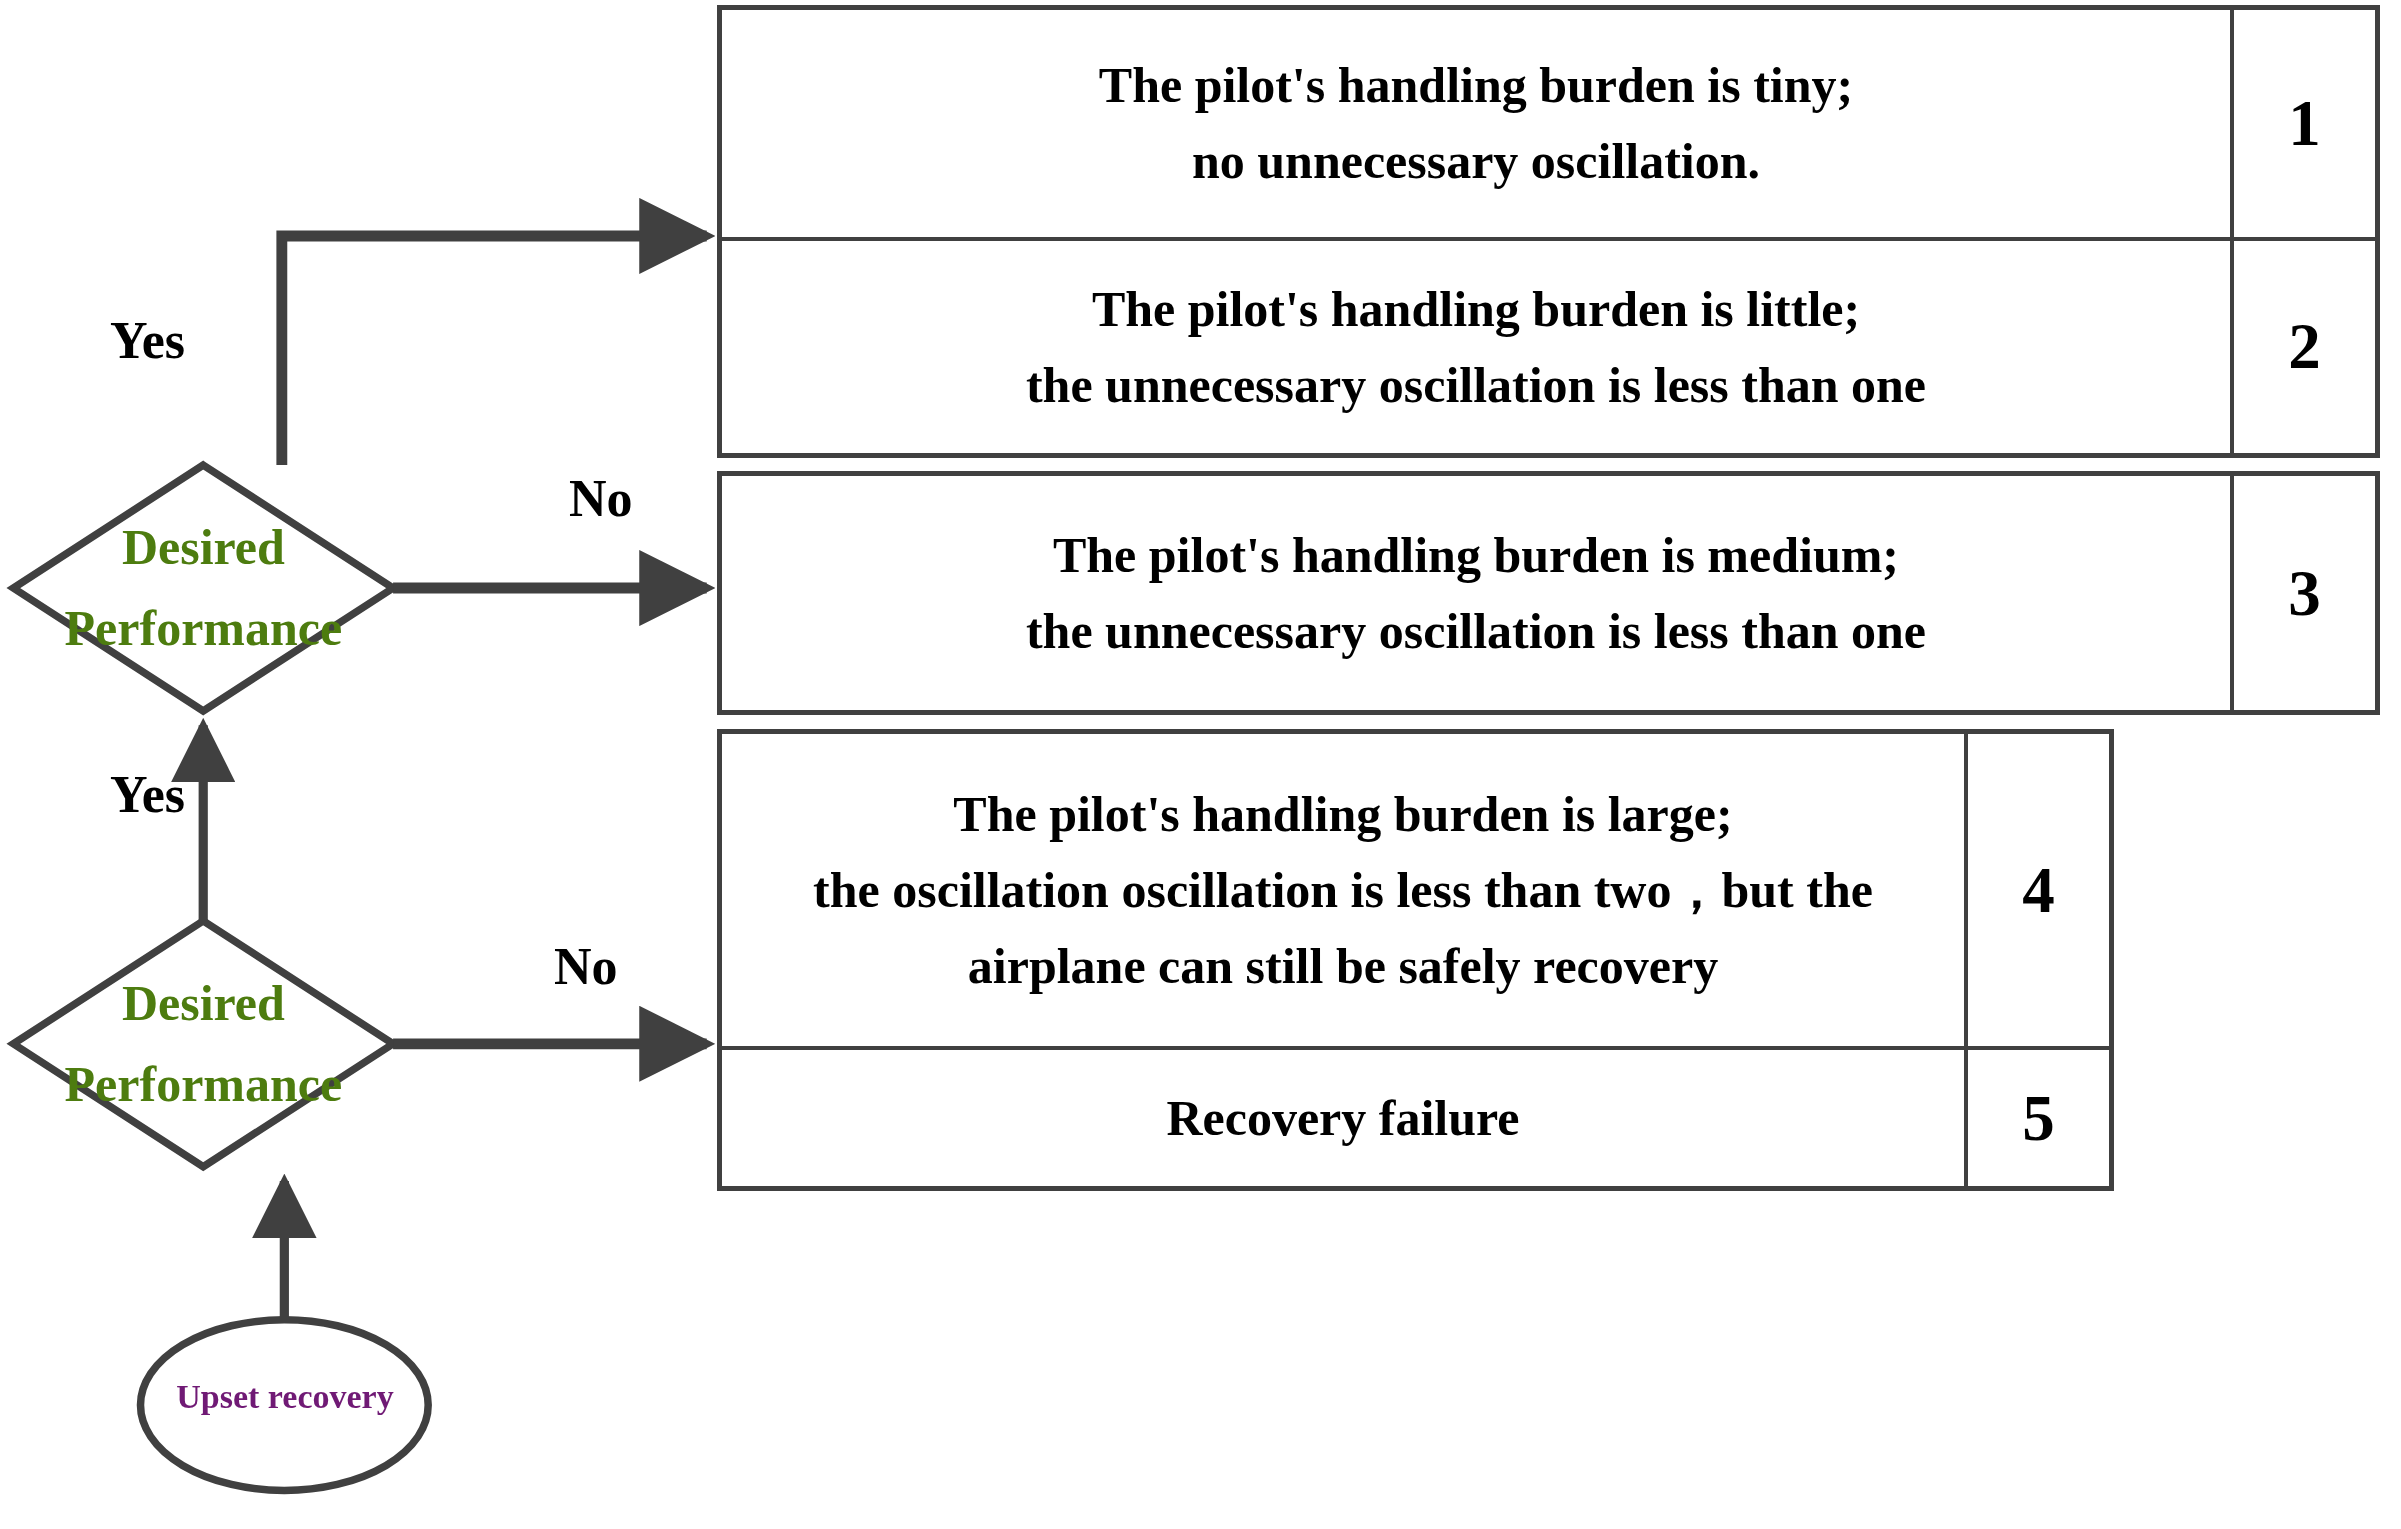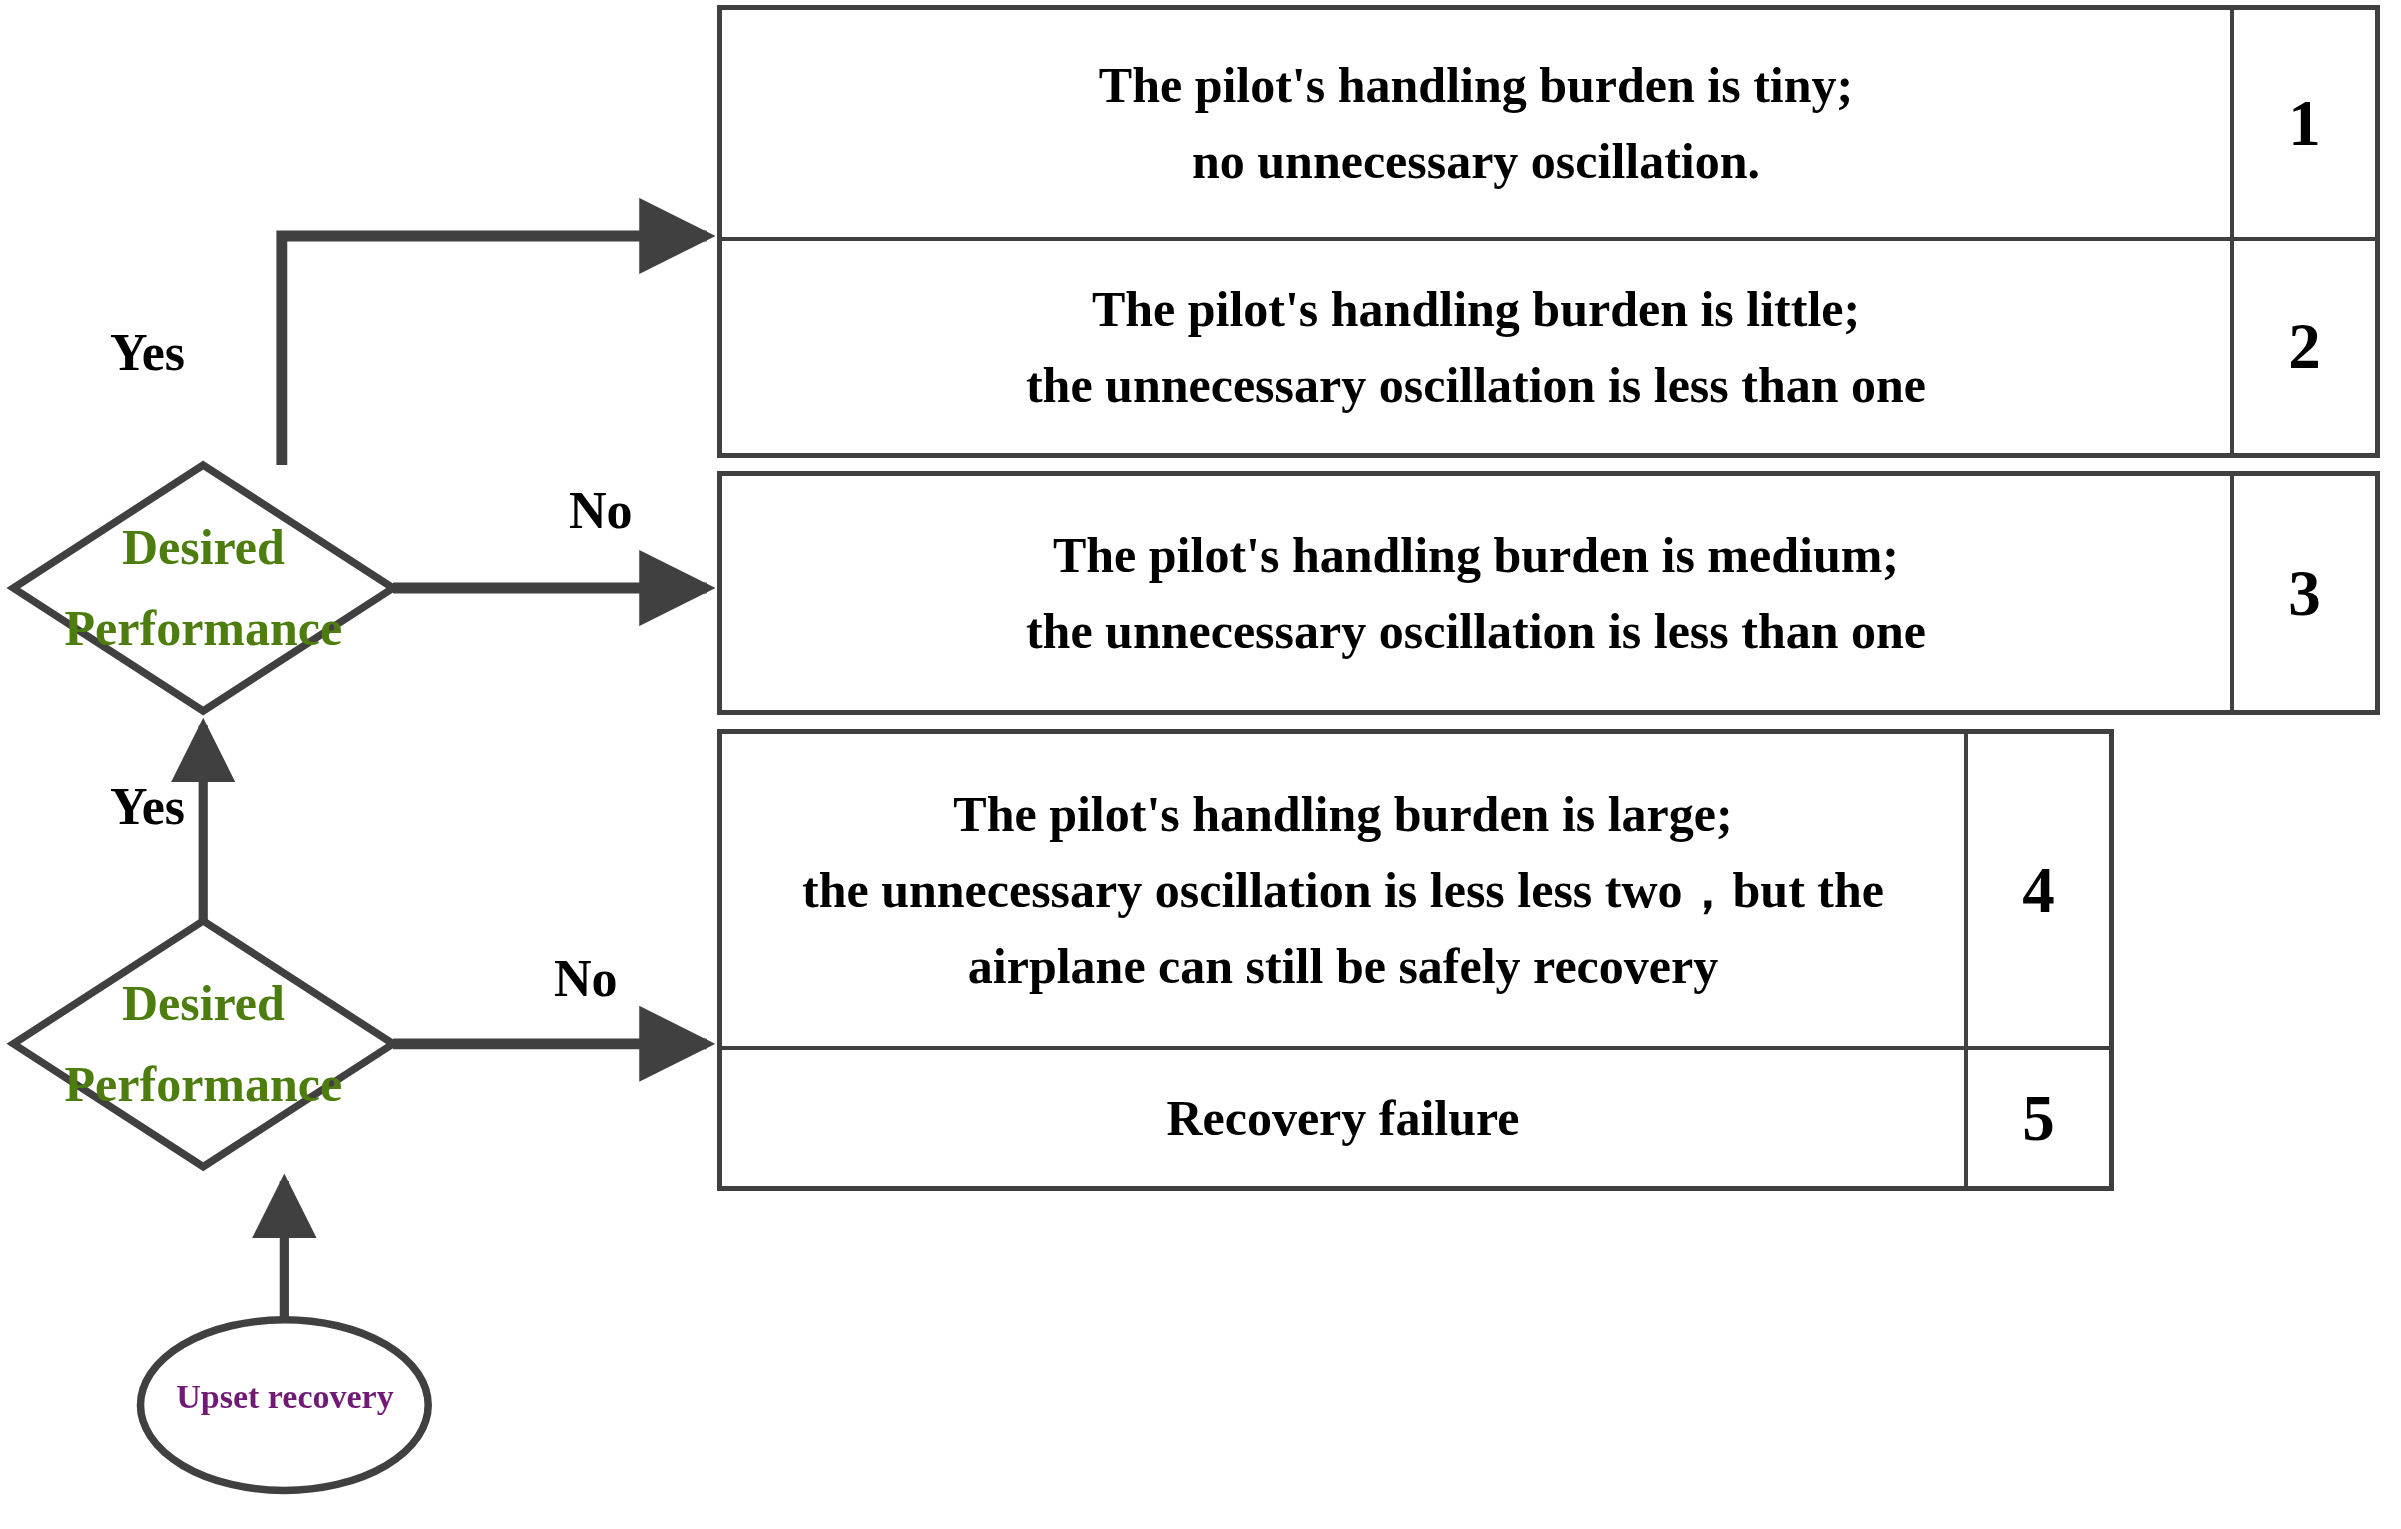--- a/index.html
+++ b/index.html
@@ -100,21 +100,20 @@
   }
 
   
   .branch {
     position: absolute;
     font-weight: bold;
     font-size: 52px;
     color: #000000;
     white-space: nowrap;
     z-index: 3;
-    margin-top: 12px;
   }
 </style>
 </head>
 <body>
 
 <div id="stage">
 
   <svg id="wires" viewBox="0 0 2871 1828">
     <defs>
       <marker id="arrowhead" markerWidth="7" markerHeight="7" refX="6.2" refY="3.5" orient="auto" markerUnits="strokeWidth">
@@ -191,21 +190,21 @@
       </div>
       <div class="rating">3</div>
     </div>
   </div>
 
   <div class="boxgroup" style="left:717px; top:729px; width:1397px; height:462px;">
 
     <div class="boxrow" style="flex:1 1 319px;">
       <div class="desc">
         <span class="ln">The pilot's handling burden is large;</span>
-        <span class="ln">the unnecessary oscillation is less less two，but the</span>
+        <span class="ln">the oscillation oscillation is less than two，but the</span>
         <span class="ln">airplane can still be safely recovery</span>
       </div>
       <div class="rating">4</div>
     </div>
 
     <div class="boxrow" style="flex:1 1 139px;">
       <div class="desc">
         <span class="ln">Recovery failure</span>
       </div>
       <div class="rating">5</div>

